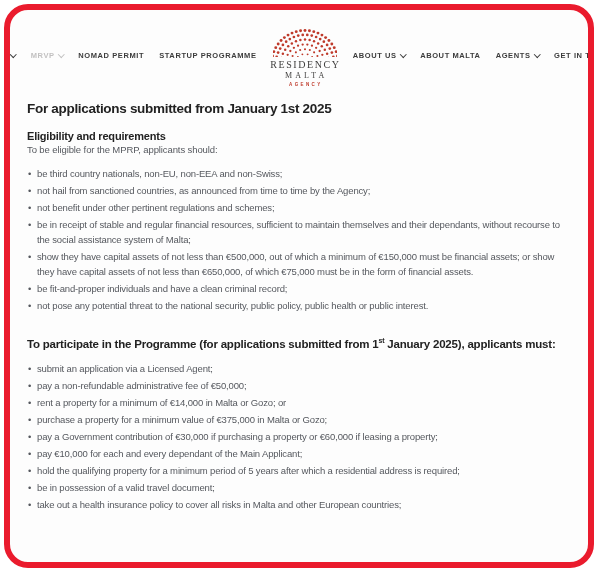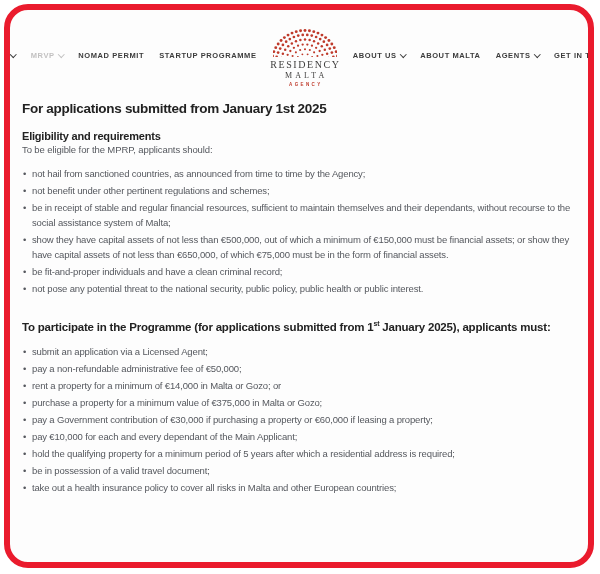--- a/index.html
+++ b/index.html
@@ -46,21 +46,21 @@
   .logo-malta{
     font-family:"Liberation Serif", serif;
     font-size:8px;letter-spacing:3px;color:#3f3e3d;margin-top:1px;
     white-space:nowrap;text-indent:3px;
   }
   .logo-agency{
     font-size:4.5px;font-weight:700;letter-spacing:2.4px;
     color:var(--logo-red,#bf3a2b);margin-top:2px;white-space:nowrap;text-indent:2.4px;
   }
   
-  .main{padding:0 12px;}
+  .main{padding:0 17px;}
   .page-title{
     font-size:13.5px;font-weight:700;letter-spacing:-.3px;
     color:var(--heading-text,#222);margin:13px 0 0;
   }
   .sec-heading{
     font-size:11px;font-weight:700;letter-spacing:-.2px;
     color:var(--heading-text,#222);margin:14px 0 0;
   }
   .sec-heading sup{font-size:7px;}
   .sec-heading.participate{margin-top:24px;font-size:11.5px;}
@@ -228,20 +228,21 @@
   <div class="main">
 
     <h1 class="page-title">For applications submitted from January 1st 2025</h1>
 
     <h2 class="sec-heading">Eligibility and requirements</h2>
 
     <p class="intro">To be eligible for the MPRP, applicants should:</p>
 
     <ul class="bullets">
 
+        <li>be third country nationals, non-EU, non-EEA and non-Swiss;</li>
 
         <li>not hail from sanctioned countries, as announced from time to time by the Agency;</li>
 
         <li>not benefit under other pertinent regulations and schemes;</li>
 
         <li>be in receipt of stable and regular financial resources, sufficient to maintain themselves and their dependants, without recourse to the social assistance system of Malta;</li>
 
         <li>show they have capital assets of not less than €500,000, out of which a minimum of €150,000 must be financial assets; or show they have capital assets of not less than €650,000, of which €75,000 must be in the form of financial assets.</li>
 
         <li>be fit-and-proper individuals and have a clean criminal record;</li>

